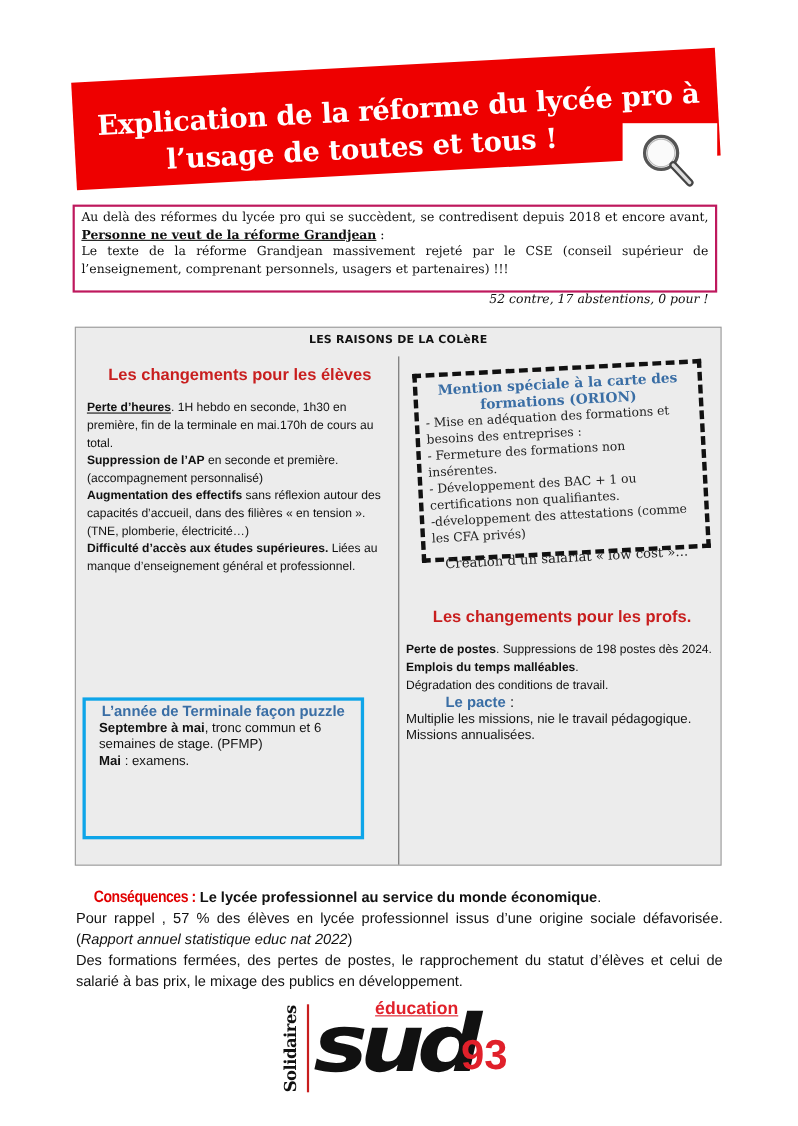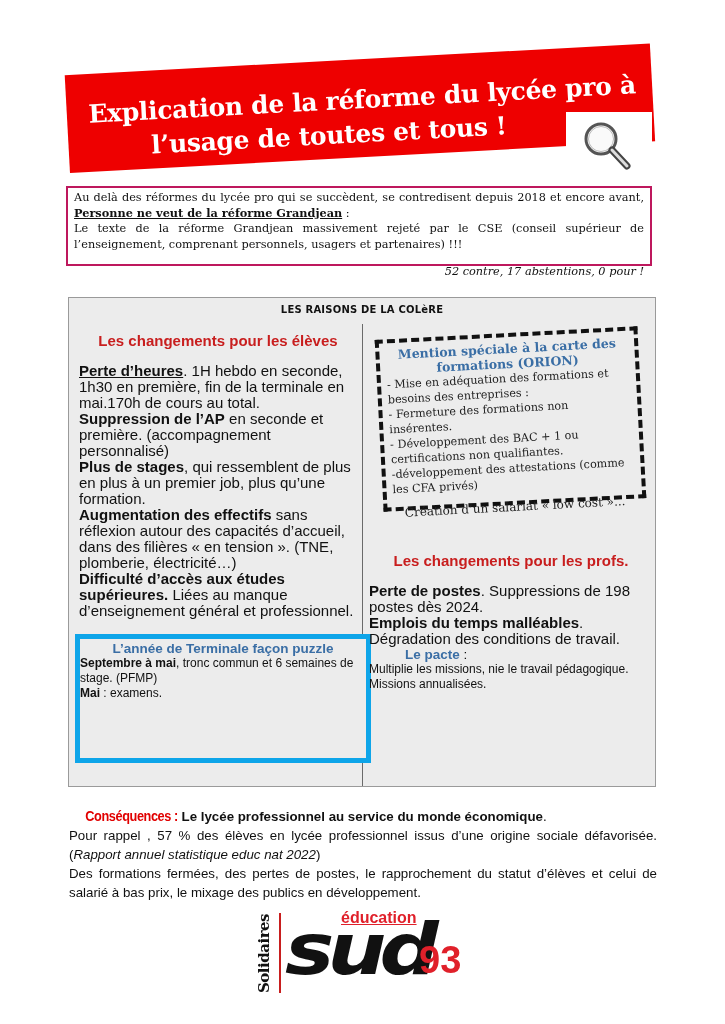--- a/index.html
+++ b/index.html
@@ -47,26 +47,26 @@
   }
   .divider { position: absolute; left: 293px; top: 26px; width: 1px; height: 462px; background: #6a6a6a; }
 
   .col-left { position: absolute; left: 10px; top: 34px; width: 278px; }
   .col-right { position: absolute; left: 300px; top: 34px; width: 284px; }
 
   .section-h {
     color: #c81e1e; font-weight: bold; font-size: 15px; text-align: center; margin: 0;
     font-family: "Liberation Sans", sans-serif;
   }
-  .body-text { font-size: 15px; line-height: 16px; margin: 0; }
+  .body-text { font-size: 11px; line-height: 16px; margin: 0; }
   .body-text b { font-weight: bold; }
 
   .puzzle-box {
-    position: absolute; left: 6px; top: 336px; width: 296px; height: 129px;
-    border: 5px solid #0ea5e9; background: #ececec; box-sizing: border-box; padding: 2px 0;
+    position: absolute; left: 6px; top: 336px; width: 256px; height: 129px;
+    border: 3px solid #0ea5e9; background: #ececec; box-sizing: border-box; padding: 2px 12px;
     font-size: 12px; line-height: 15px;
   }
   .puzzle-title { color: #3a6ea5; font-weight: bold; font-size: 13.5px; text-align: center; margin: 0; }
 
   
   .orion {
     position: absolute; left: 310px; top: 35px; width: 263px; height: 172px;
     transform: rotate(-3deg); transform-origin: 50% 50%;
     border: 4px dashed #111; box-sizing: border-box; padding: 4px 6px;
     font-family: "DejaVu Serif", serif; font-size: 11.2px; line-height: 15px; color: #222;
@@ -131,21 +131,20 @@
 
 <div class="main">
   <div class="main-title">LES RAISONS DE LA COLèRE</div>
   <div class="divider"></div>
 
   <div class="col-left">
     <p class="section-h">Les changements pour les élèves</p>
     <div style="height:14px"></div>
     <p class="body-text"><b style="text-decoration:underline">Perte d’heures</b><span>. 1H hebdo en seconde, 1h30 en première, fin de la terminale en mai.170h de cours au total.</span></p>
     <p class="body-text"><b>Suppression de l’AP</b><span> en seconde et première. (accompagnement personnalisé)</span></p>
-    <p class="body-text"><b>Plus de stages</b><span>, qui ressemblent de plus en plus à un premier job, plus qu’une formation.</span></p>
     <p class="body-text"><b>Augmentation des effectifs</b><span> sans réflexion autour des capacités d’accueil, dans des filières « en tension ». (TNE, plomberie, électricité…)</span></p>
     <p class="body-text"><b>Difficulté d’accès aux études supérieures.</b><span> Liées au manque d’enseignement général et professionnel.</span></p>
   </div>
 
   <div class="puzzle-box">
     <p class="puzzle-title">L’année de Terminale façon puzzle</p>
     <p class="small-text"><b>Septembre à mai</b><span>, tronc commun et 6 semaines de stage. (PFMP)</span></p>
     <p class="small-text"><b>Mai</b><span> : examens.</span></p>
   </div>
 

